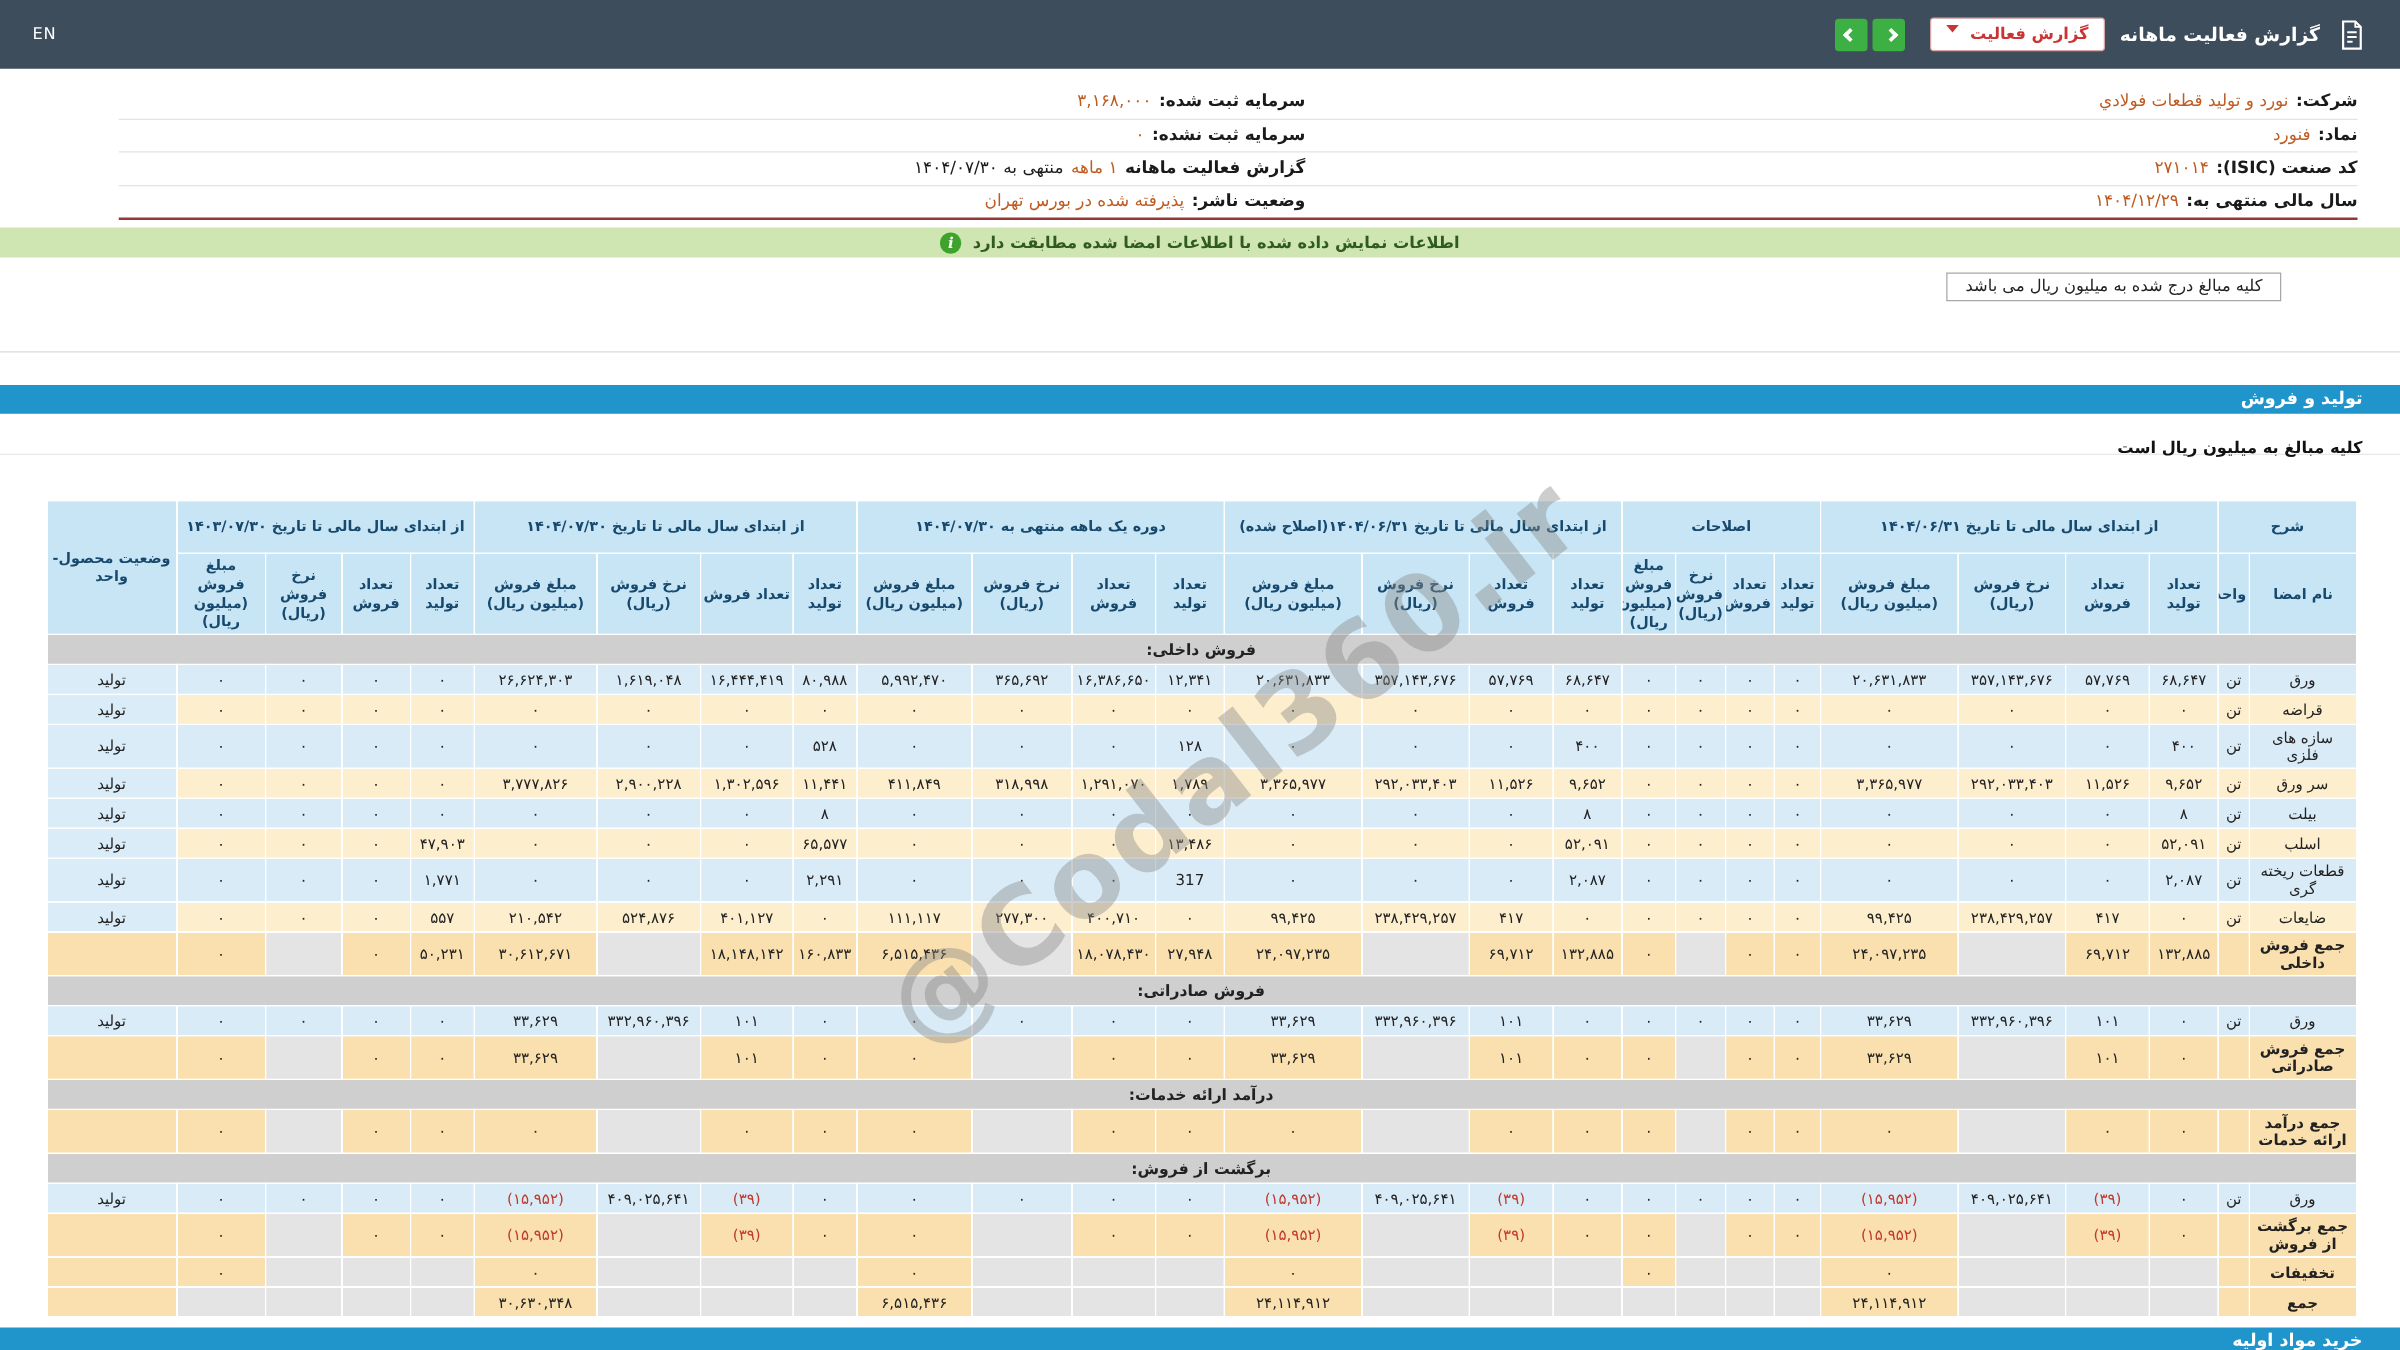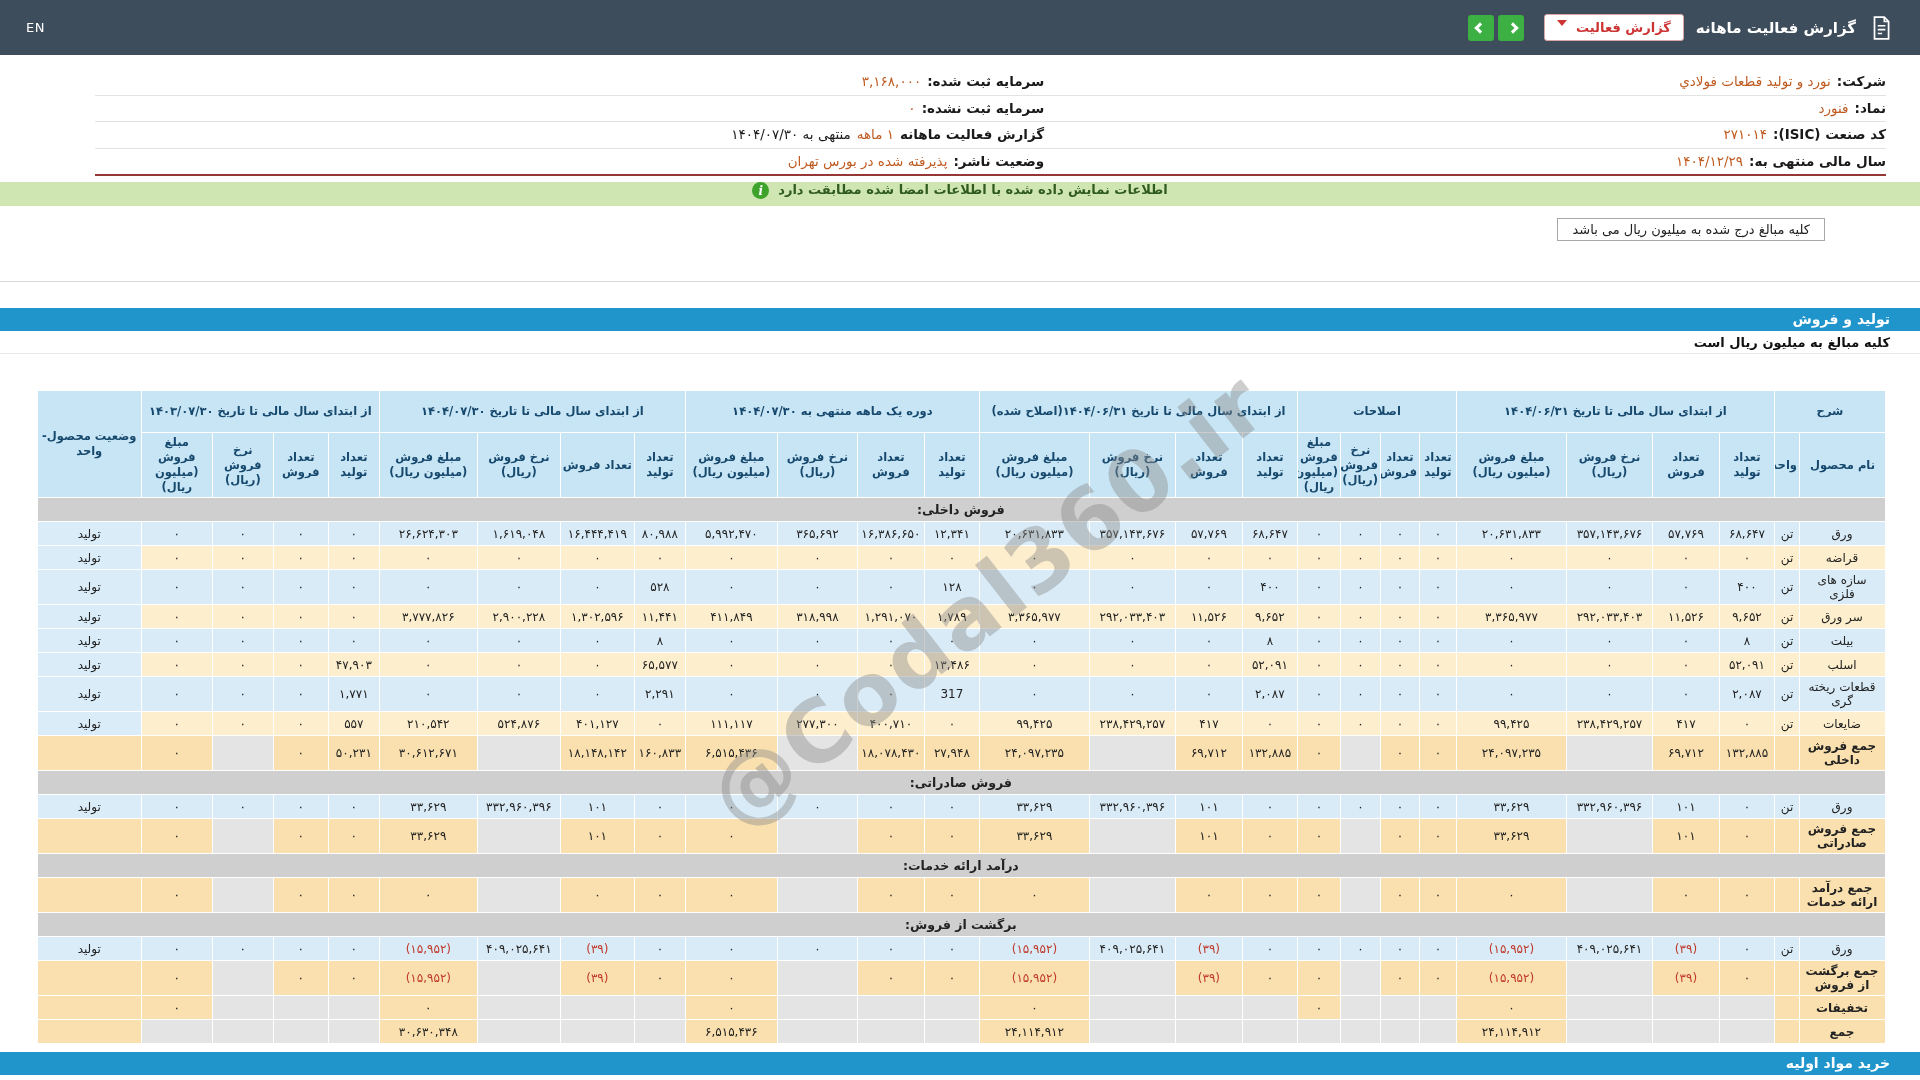--- a/index.html
+++ b/index.html
@@ -32,30 +32,30 @@
   .info-table{margin:14px 34px 0 95px;border-bottom:2px solid #953735}
   .info-row{display:flex;padding:3px 0;font-size:13.5px;line-height:1.45}
   .info-row:not(:last-child){border-bottom:1px solid #e3e3e3}
   .info-cell{display:flex;gap:6px;align-items:baseline}
   .info-cell:first-child{flex:0 0 47%}
   .info-cell:last-child{flex:1}
   .lbl{font-weight:700;color:#1a1a1a;white-space:nowrap}
   .val{color:var(--accent-value)}
   .sfx{color:#1a1a1a}
   
-  .notice-bar{margin-top:6px;background:var(--notice-bg);height:24px;display:flex;align-items:flex-start;justify-content:center;gap:9px;
+  .notice-bar{margin-top:6px;background:var(--notice-bg);height:24px;display:flex;align-items:center;justify-content:center;gap:9px;
     font-size:13px;color:var(--notice-text);font-weight:700}
   .info-icon{width:17px;height:17px;border-radius:50%;background:#3da32a;color:#fff;font-style:italic;font-weight:700;
     font-size:12px;display:flex;align-items:center;justify-content:center;font-family:"DejaVu Serif",serif;flex:0 0 auto}
   .info-icon::before{content:"i"}
   .amounts-box{width:max-content;margin:12px auto 0 95px;margin-right:95px;border:1px solid #a8a8a8;padding:3px 14px;font-size:13px;color:#222}
   .divider{margin-top:40px;border-top:1px solid #d9d9d9}
   
   .section-bar{margin-top:26px;background:var(--blue-bar);color:#fff;font-weight:700;font-size:14px;height:23px;line-height:23px;padding:0 30px}
-  .section-sub{height:23px;line-height:23px;padding:0 30px;font-weight:700;font-size:13px;color:#111;border-bottom:1px solid #e8e8e8}
+  .section-sub{height:23px;line-height:23px;padding:16px 30px;font-weight:700;font-size:13px;color:#111;border-bottom:1px solid #e8e8e8}
   .section-bar.bottom{margin-top:8px}
   
   .table-wrap{position:relative;margin:36px 34px 0 38px}
   table{border-collapse:collapse;table-layout:fixed;width:1848px;direction:rtl;border:1px solid #cfcfcf}
   th,td{border:1px solid #fff;overflow:hidden}
   thead th{background:var(--header-bg);color:#17496e;font-size:11.5px;font-weight:700;padding:2px;text-align:center;vertical-align:middle;line-height:1.3}
   thead tr:first-child th{height:42px}
   thead tr:last-child th{height:44px}
   td{font-size:12px;padding:3px;text-align:center;height:24px;vertical-align:middle}
   td.name-cell{text-align:center;padding-right:4px}
@@ -192,21 +192,21 @@
           <th colspan="2" rowspan="1">شرح</th>
           <th colspan="4" rowspan="1">از ابتدای سال مالی تا تاریخ ۱۴۰۴/۰۶/۳۱</th>
           <th colspan="4" rowspan="1">اصلاحات</th>
           <th colspan="4" rowspan="1">از ابتدای سال مالی تا تاریخ ۱۴۰۴/۰۶/۳۱(اصلاح شده)</th>
           <th colspan="4" rowspan="1">دوره یک ماهه منتهی به ۱۴۰۴/۰۷/۳۰</th>
           <th colspan="4" rowspan="1">از ابتدای سال مالی تا تاریخ ۱۴۰۴/۰۷/۳۰</th>
           <th colspan="4" rowspan="1">از ابتدای سال مالی تا تاریخ ۱۴۰۳/۰۷/۳۰</th>
           <th colspan="1" rowspan="2">وضعیت محصول-واحد</th>
         </tr>
         <tr>
-          <th colspan="1" rowspan="1">نام محصول</th>
+          <th colspan="1" rowspan="1">نام امضا</th>
           <th colspan="1" rowspan="1">واحد</th>
           <th colspan="1" rowspan="1">تعداد تولید</th>
           <th colspan="1" rowspan="1">تعداد فروش</th>
           <th colspan="1" rowspan="1">نرخ فروش (ریال)</th>
           <th colspan="1" rowspan="1">مبلغ فروش (میلیون ریال)</th>
           <th colspan="1" rowspan="1">تعداد تولید</th>
           <th colspan="1" rowspan="1">تعداد فروش</th>
           <th colspan="1" rowspan="1">نرخ فروش (ریال)</th>
           <th colspan="1" rowspan="1">مبلغ فروش (میلیون ریال)</th>
           <th colspan="1" rowspan="1">تعداد تولید</th>

